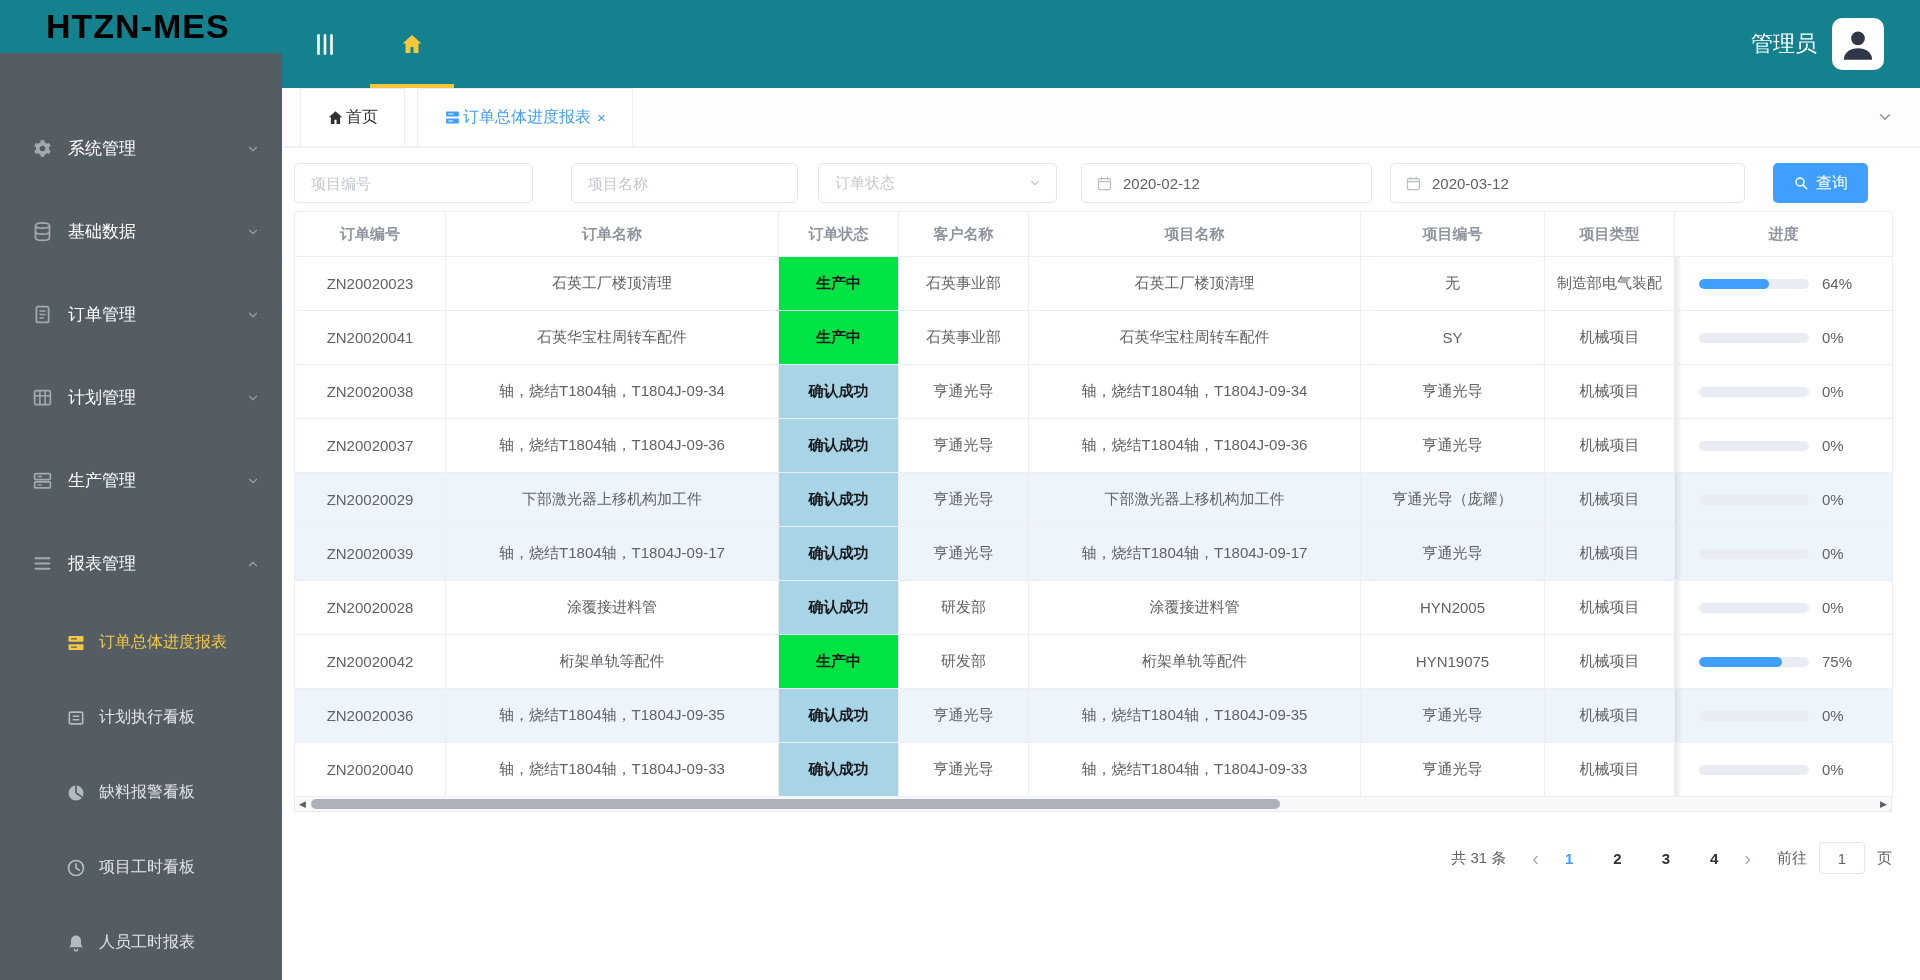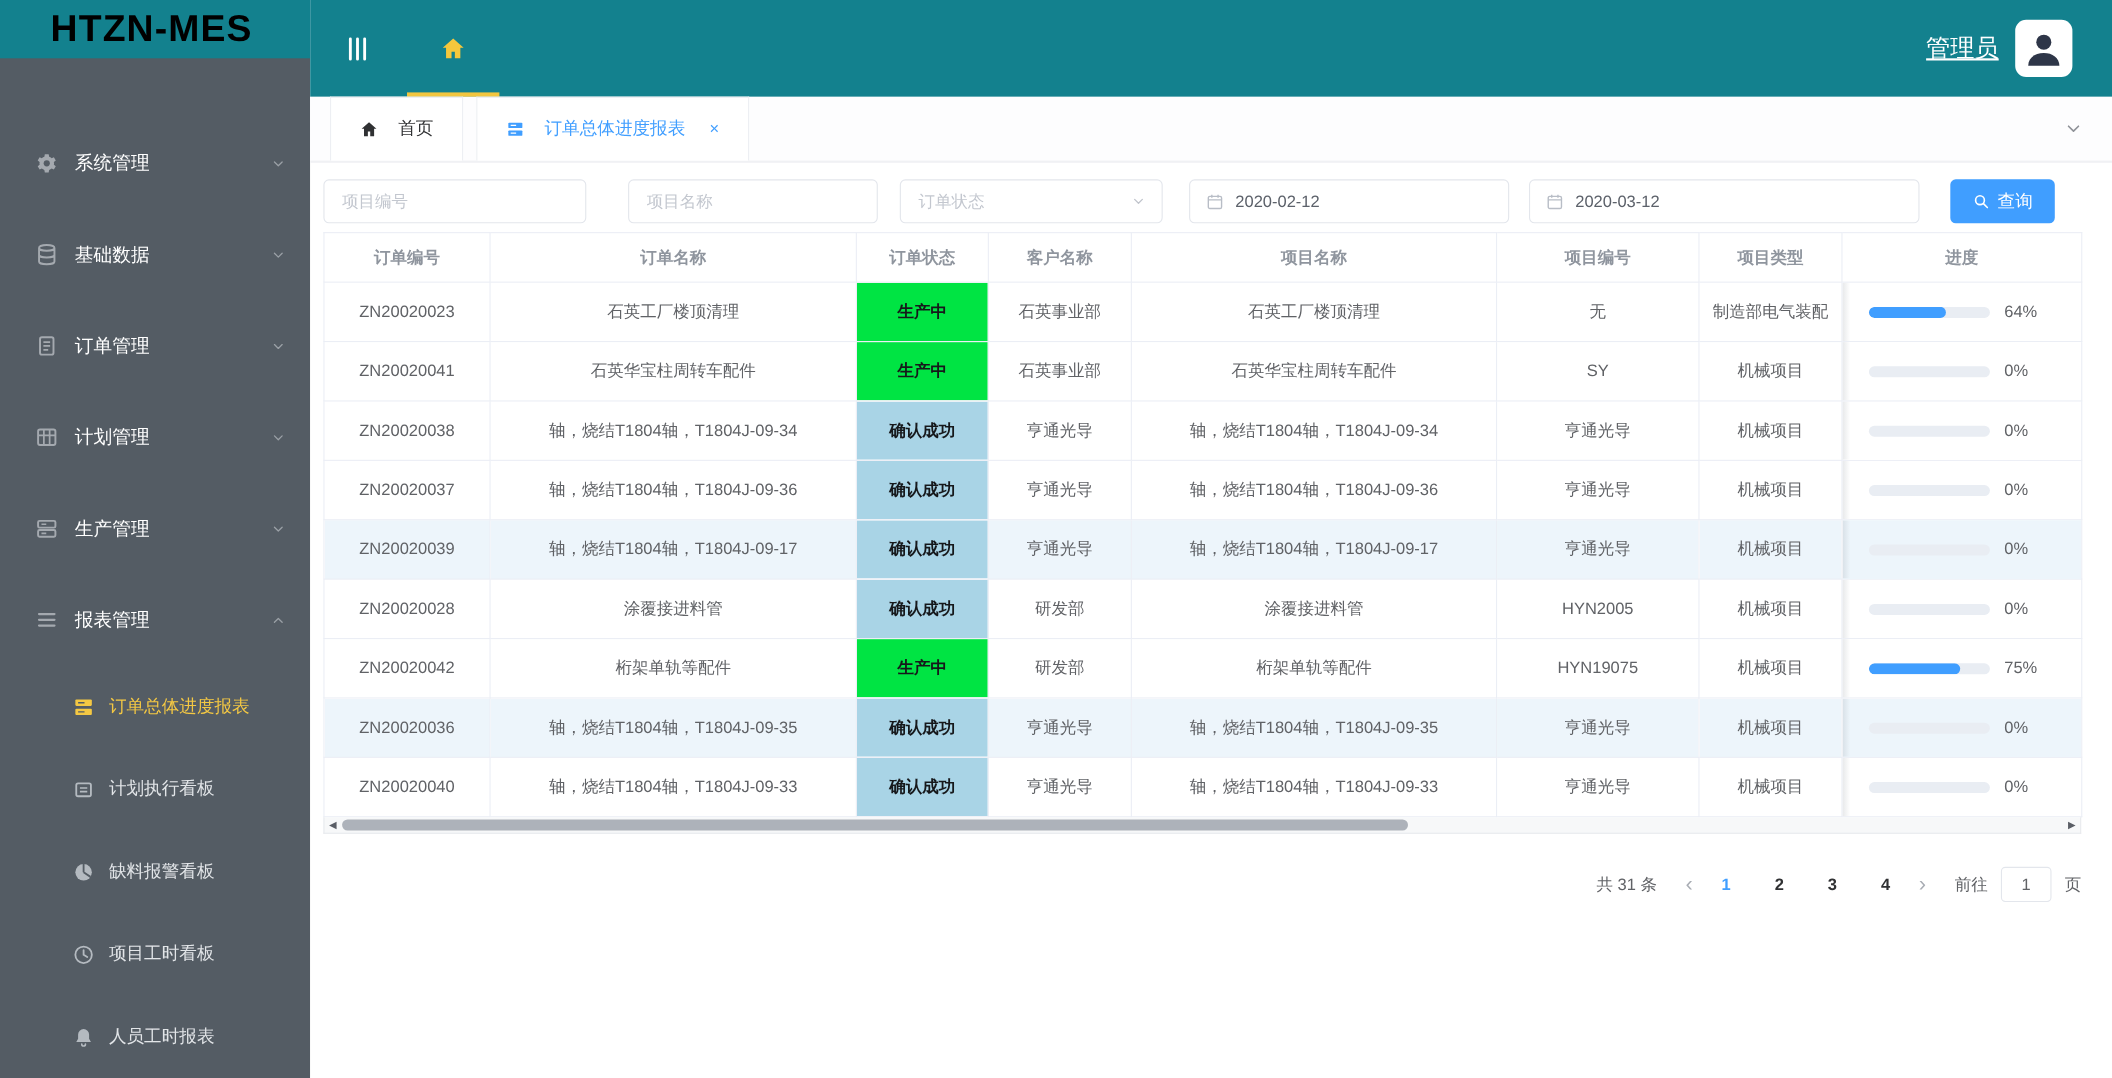--- a/index.html
+++ b/index.html
@@ -30,28 +30,28 @@
 
   .topbar { height:88px; background:#13818e; display:flex; align-items:center; flex-shrink:0; }
   .collapse-btn { margin-left:30px; width:26px; height:28px; color:#fff; cursor:pointer; }
   .collapse-btn svg { width:100%; height:100%; }
   .home-wrap { margin-left:32px; height:100%; display:flex; align-items:center;
     padding:0 30px; position:relative; cursor:pointer; }
   .home-wrap .home-ic { width:24px; height:24px; color:#f5c73c; }
   .home-ic svg { width:100%; height:100%; }
   .home-wrap::after { content:""; position:absolute; left:0; right:0; bottom:0; height:4px; background:#f2c63f; }
   .topbar-right { margin-left:auto; display:flex; align-items:center; gap:15px; padding-right:36px; }
-  .user-name { color:#fff; font-size:22px;text-decoration:underline; }
+  .user-name { color:#fff; font-size:22px; }
   .avatar { width:52px; height:52px; background:#fff; border-radius:10px;
     display:flex; align-items:center; justify-content:center; cursor:pointer; }
   .avatar svg { width:40px; height:40px; }
 
   .tabbar { height:60px; background:#fdfdfe; border-bottom:2px solid #f0f1f4;
     display:flex; align-items:stretch; padding-left:18px; position:relative; flex-shrink:0; }
-  .tab { display:flex; align-items:center; gap:18px; padding:0 26px; background:#fff;
+  .tab { display:flex; align-items:center; gap:2px; padding:0 26px; background:#fff;
     border:1px solid #edeff3; border-bottom:none; font-size:16px; color:#303133;
     margin-right:12px; cursor:pointer; }
   .tab-icon { width:17px; height:17px; color:#303133; }
   .tab-icon svg { width:100%; height:100%; }
   .tab.active { color:#409eff; }
   .tab.active .tab-icon { color:#409eff; }
   .tab-close { color:#409eff; font-size:15px; margin-left:4px; }
   .tab-dropdown { position:absolute; right:26px; top:20px; width:18px; height:18px; color:#909399; cursor:pointer; }
   .tab-dropdown svg { width:100%; height:100%; }
 
@@ -473,20 +473,39 @@
                 <td class="col-progress">
                   <div class="progress-wrap">
                     <div class="p-track">
                       <div class="p-fill" style="width: 0%;"></div>
                     </div>
                     <span class="p-text">0%</span>
                   </div>
                 </td>
               </tr>
 
+              <tr class="striped">
+                <td>ZN20020029</td>
+                <td>下部激光器上移机构加工件</td>
+                <td class="col-status-cell">
+                  <div class="status-badge st-blue">确认成功</div>
+                </td>
+                <td>亨通光导</td>
+                <td>下部激光器上移机构加工件</td>
+                <td>亨通光导（庞耀）</td>
+                <td>机械项目</td>
+                <td class="col-progress">
+                  <div class="progress-wrap">
+                    <div class="p-track">
+                      <div class="p-fill" style="width: 0%;"></div>
+                    </div>
+                    <span class="p-text">0%</span>
+                  </div>
+                </td>
+              </tr>
 
               <tr class="striped">
                 <td>ZN20020039</td>
                 <td>轴，烧结T1804轴，T1804J-09-17</td>
                 <td class="col-status-cell">
                   <div class="status-badge st-blue">确认成功</div>
                 </td>
                 <td>亨通光导</td>
                 <td>轴，烧结T1804轴，T1804J-09-17</td>
                 <td>亨通光导</td>

